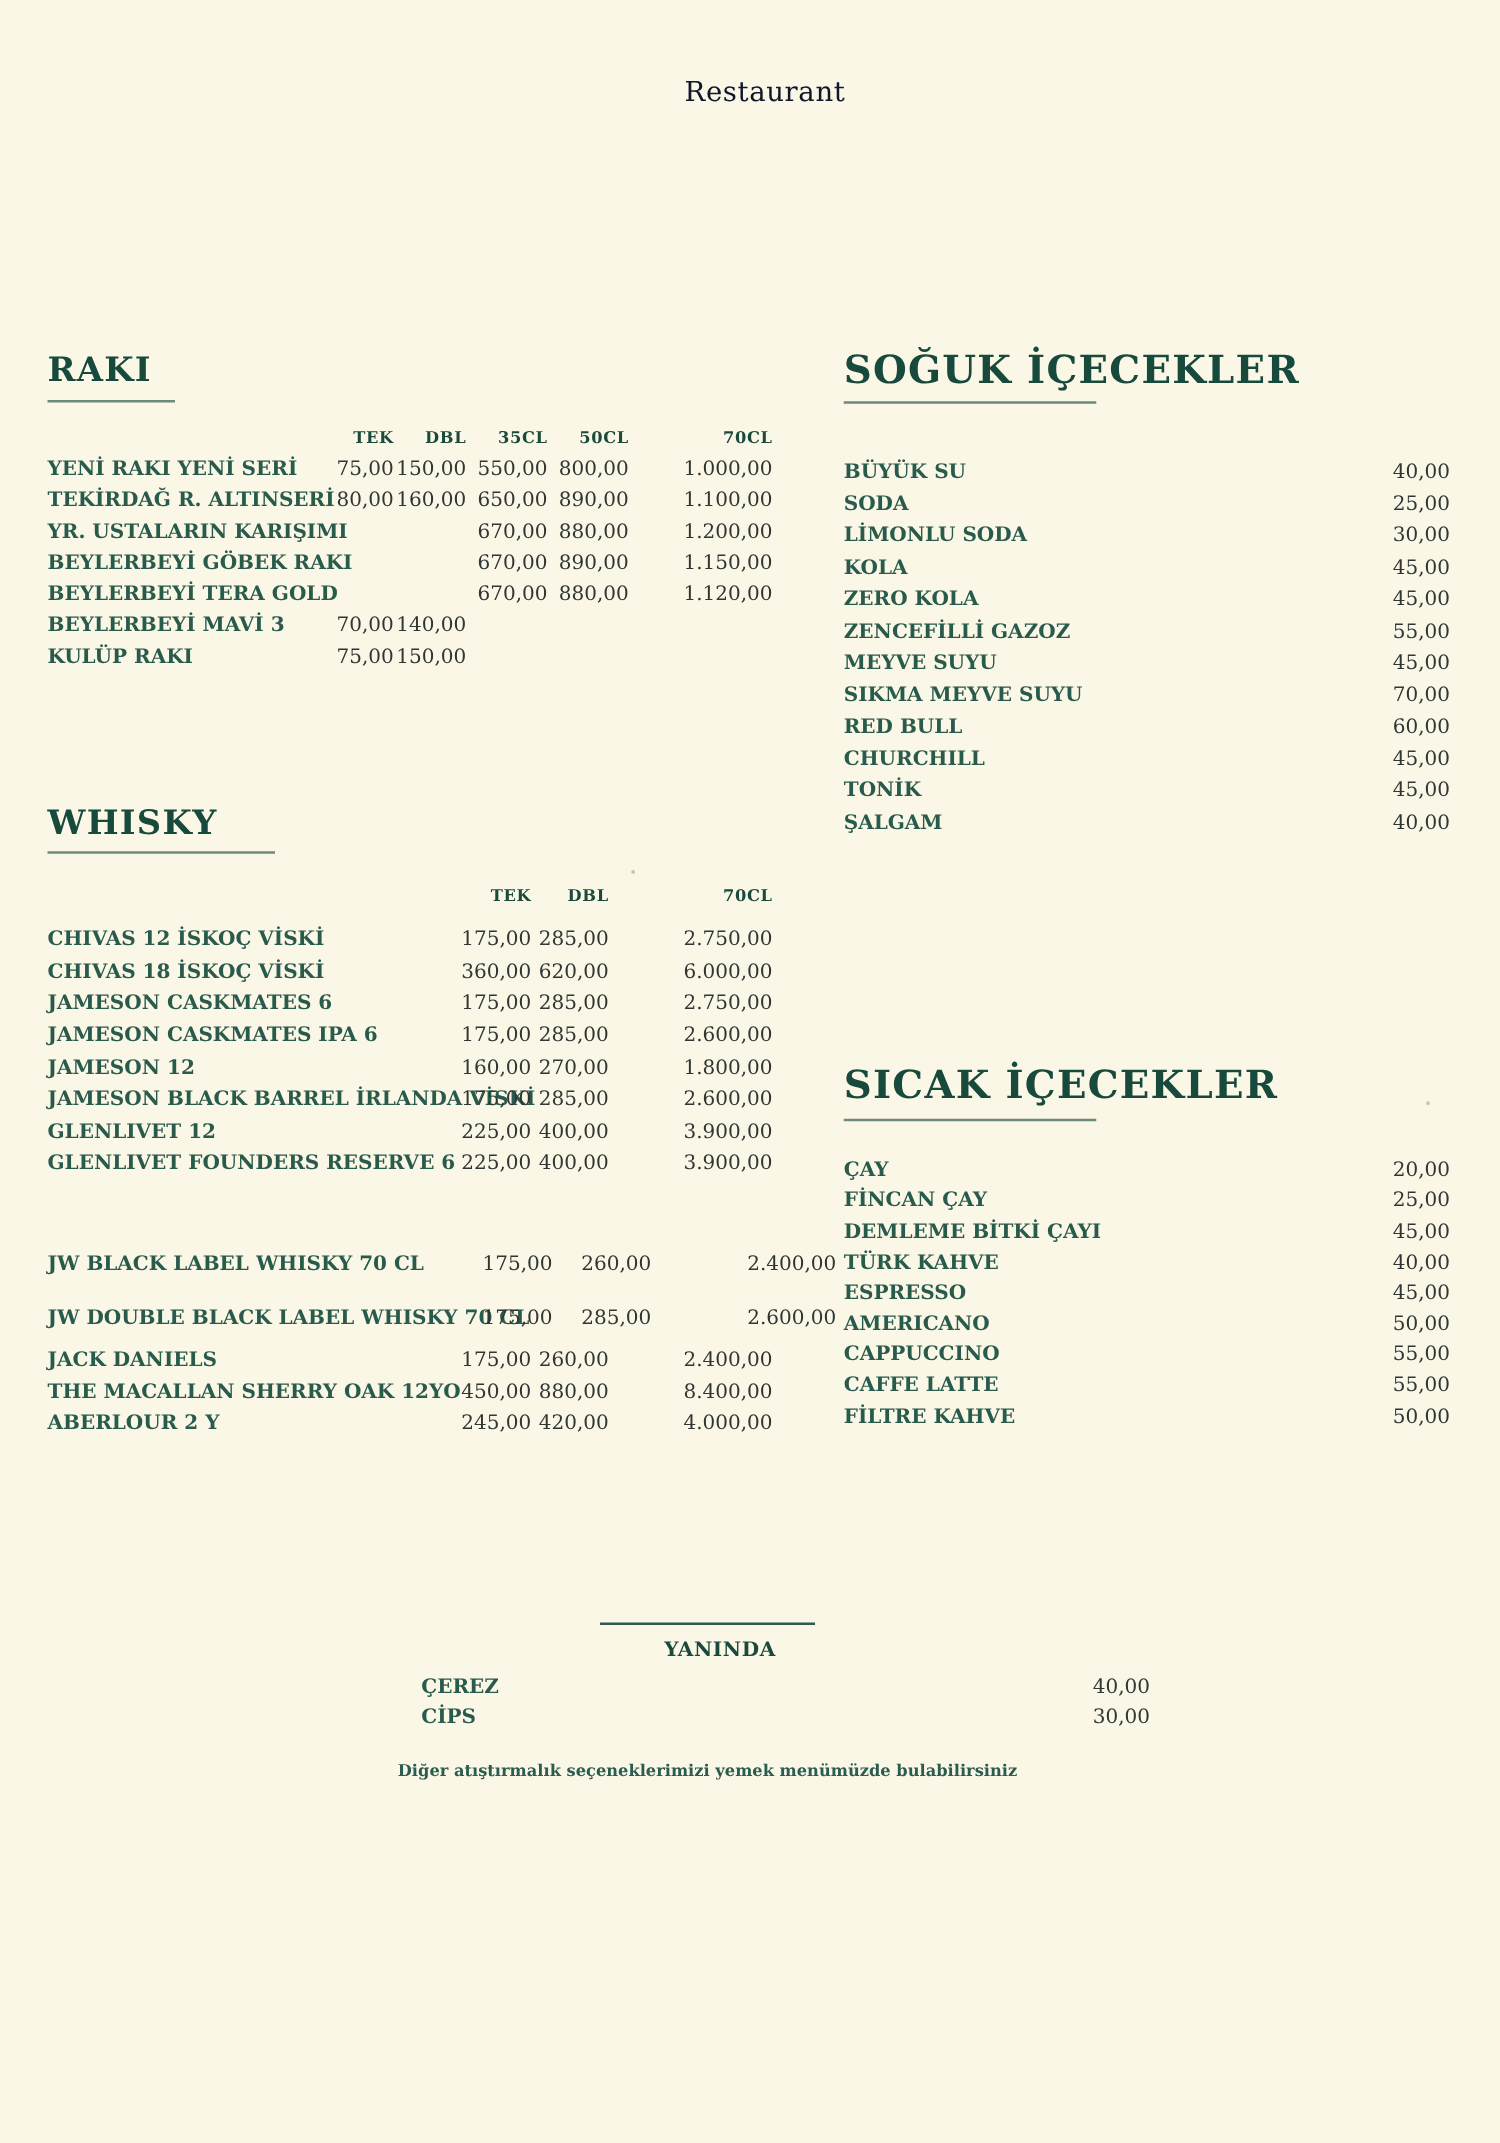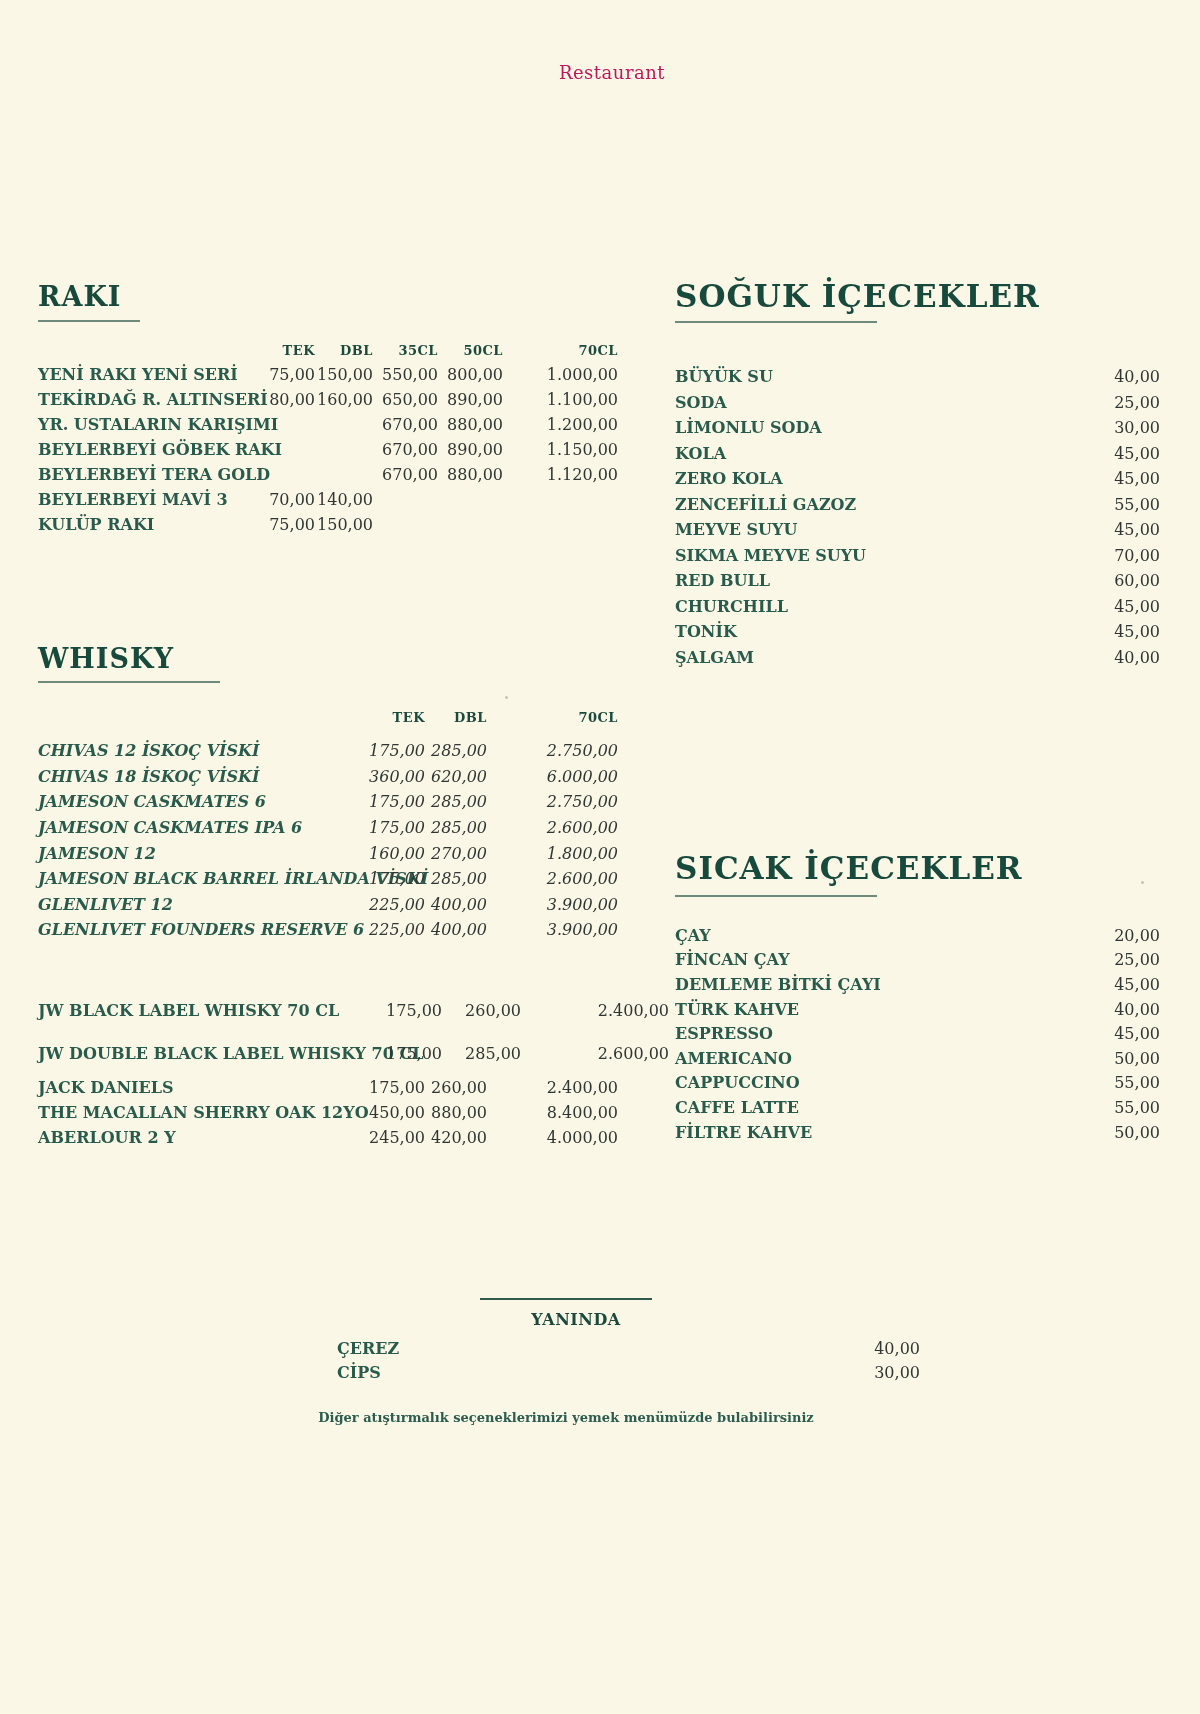--- a/index.html
+++ b/index.html
@@ -6,31 +6,31 @@
   body{
     width:1200px;height:1714px;position:relative;overflow:hidden;
     background:#FBF7E6;
     font-family:"DejaVu Serif", serif;
     color:#295B4D;
   }
   .abs{position:absolute;}
   
   .brand{left:412px;top:58px;width:400px;text-align:center;}
   .brand-name{font-size:56px;letter-spacing:15px;color:#1D4B3E;font-weight:400;white-space:nowrap;text-indent:10px;}
-  .brand-sub{font-size:18px;color:#be185d;margin-top:4px;letter-spacing:0.5px;}
+  .brand-sub{font-size:22px;color:#0f172a;margin-top:4px;letter-spacing:0.5px;}
   
   .sec-title{font-weight:bold;color:#174A3C;letter-spacing:1px;white-space:nowrap;}
   .t-left{font-size:27px;}
   .t-right{font-size:31px;}
   .rule{height:2px;background:#6E8A7D;}
   .rule-dark{height:2px;background:#2F5A4D;}
   
   .grid-raki{display:grid;grid-template-columns:202px 75px 58px 65px 65px 115px;grid-auto-rows:25px;align-items:center;}
   .grid-whisky{display:grid;grid-template-columns:322px 65px 62px 131px;align-items:center;}
-  .gw1{grid-auto-rows:25.6px;font-style:italic;} .gw2{grid-auto-rows:26px;gap:17px;} .gw3{grid-auto-rows:25px;}
+  .gw1{grid-auto-rows:25.6px;} .gw2{grid-auto-rows:26px;gap:17px;} .gw3{grid-auto-rows:25px;}
   .col-h{text-align:right;font-weight:bold;font-size:13px;color:#1B4A3D;letter-spacing:0.5px;}
   .cell-name{font-weight:bold;font-size:16px;color:#295B4D;white-space:nowrap;}
   .cell-num{text-align:right;font-size:16px;color:#303634;}
   
   .plist{width:485px;}
   .prow{display:flex;justify-content:space-between;align-items:center;}
   .cold .prow{height:25.5px;} .hot .prow{height:24.6px;} .sides .prow{height:24px;}
   .prow .nm{font-weight:bold;font-size:16px;color:#295B4D;white-space:nowrap;}
   .prow .pr{font-size:16px;color:#303634;}
   

